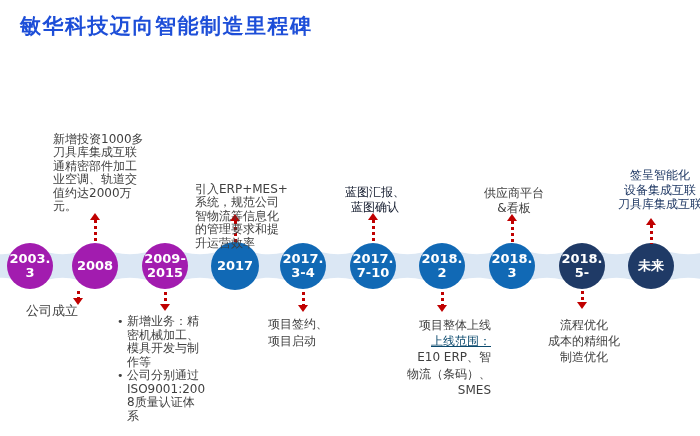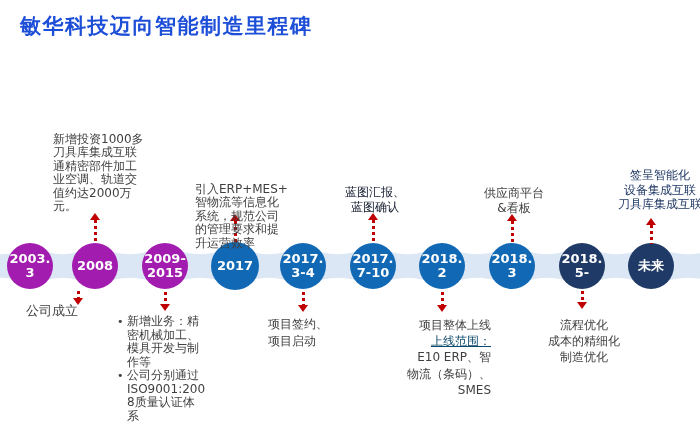--- a/index.html
+++ b/index.html
@@ -146,22 +146,22 @@
   <div class="note" id="note-invest">
     <div>新增投资1000多</div>
     <div>刀具库集成互联</div>
     <div>通精密部件加工</div>
     <div>业空调、轨道交</div>
     <div>值约达2000万元。</div>
   </div>
 
   <div class="note" id="note-erp">
     <div>引入ERP+MES+</div>
+    <div>系统，规范公司</div>
     <div>智物流等信息化</div>
-    <div>系统，规范公司</div>
     <div>的管理要求和提</div>
     <div>升运营效率</div>
   </div>
 
   <div class="note" id="note-blueprint">
     <div>蓝图汇报、</div>
     <div>蓝图确认</div>
   </div>
 
   <div class="note" id="note-supplier">

